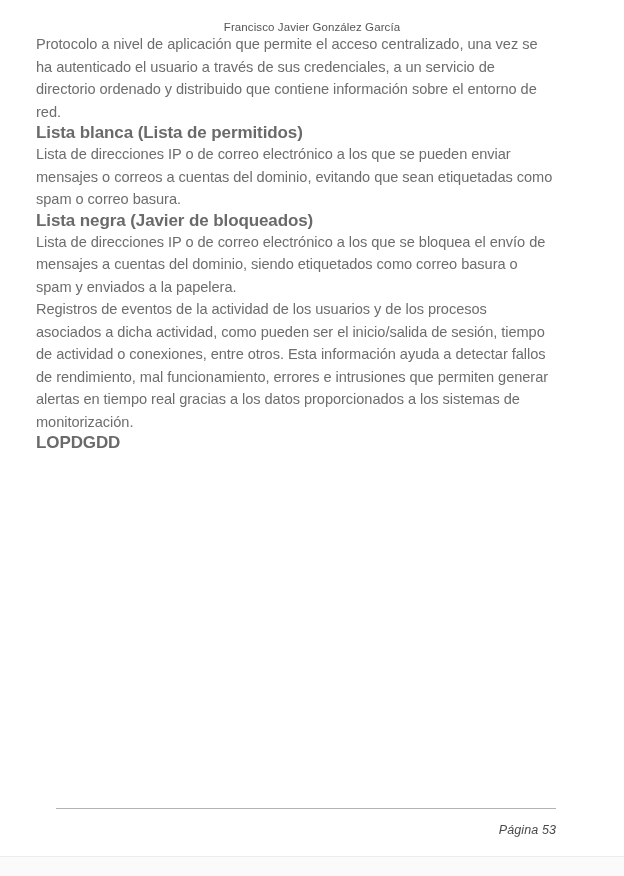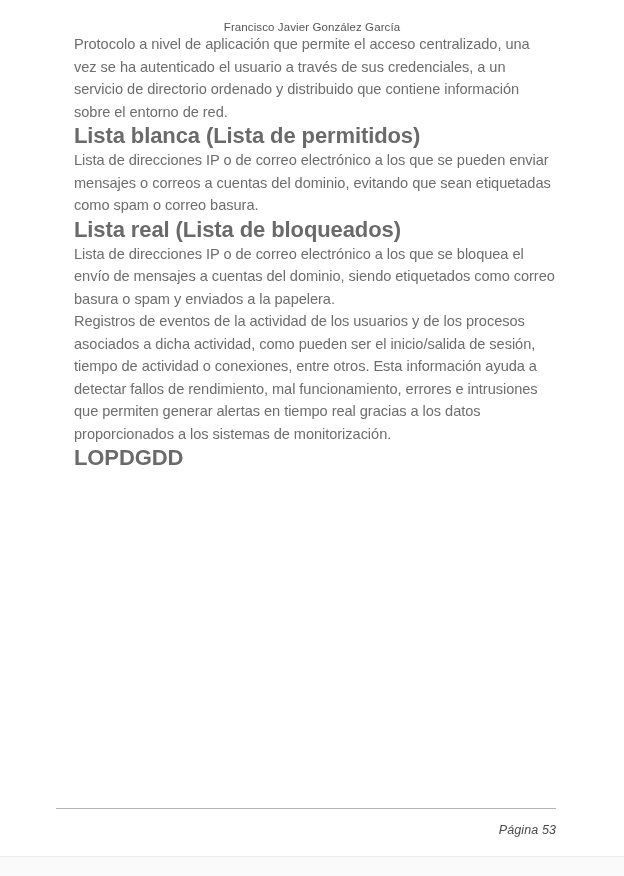--- a/index.html
+++ b/index.html
@@ -32,27 +32,26 @@
 
   .running-head {
     text-align: center;
     font-size: 11.5px;
     color: #555555;
     padding-top: 21px;
     letter-spacing: 0.1px;
   }
 
   .content {
-    padding: 0 68px 0 64px;
+    padding: 0 68px 0 36px;
     box-sizing: border-box;
-    margin-left: 10px;
   }
 
   h2.entry {
-    font-size: 22px;
+    font-size: 17px;
     font-weight: bold;
     color: #6a6a6a;
     margin: 0;
     padding: 0;
     letter-spacing: -0.1px;
   }
 
   h2.entry.italic {
     font-style: italic;
   }
@@ -106,21 +105,21 @@
 <body>
 
 <div class="page">
 
   <div class="running-head">Francisco Javier González García</div>
 
   <div class="content" id="content-root">
       <p class="body-text block-first-para">Protocolo a nivel de aplicación que permite el acceso centralizado, una vez se ha autenticado el usuario a través de sus credenciales, a un servicio de directorio ordenado y distribuido que contiene información sobre el entorno de red.</p>
       <h2 class="entry block-head">Lista blanca (Lista de permitidos)</h2>
       <p class="body-text block-para">Lista de direcciones IP o de correo electrónico a los que se pueden enviar mensajes o correos a cuentas del dominio, evitando que sean etiquetadas como spam o correo basura.</p>
-      <h2 class="entry block-head">Lista real (Lista de bloqueados)</h2>
+      <h2 class="entry block-head">Lista negra (Javier de bloqueados)</h2>
       <p class="body-text block-para">Lista de direcciones IP o de correo electrónico a los que se bloquea el envío de mensajes a cuentas del dominio, siendo etiquetados como correo basura o spam y enviados a la papelera.</p>
       <p class="body-text block-para">Registros de eventos de la actividad de los usuarios y de los procesos asociados a dicha actividad, como pueden ser el inicio/salida de sesión, tiempo de actividad o conexiones, entre otros. Esta información ayuda a detectar fallos de rendimiento, mal funcionamiento, errores e intrusiones que permiten generar alertas en tiempo real gracias a los datos proporcionados a los sistemas de monitorización.</p>
       <h2 class="entry block-head">LOPDGDD</h2>
     </div>
 
   <div class="footer-wrap">
     <div class="footer-rule"></div>
     <div class="footer-page">Página 53</div>
   </div>
 

